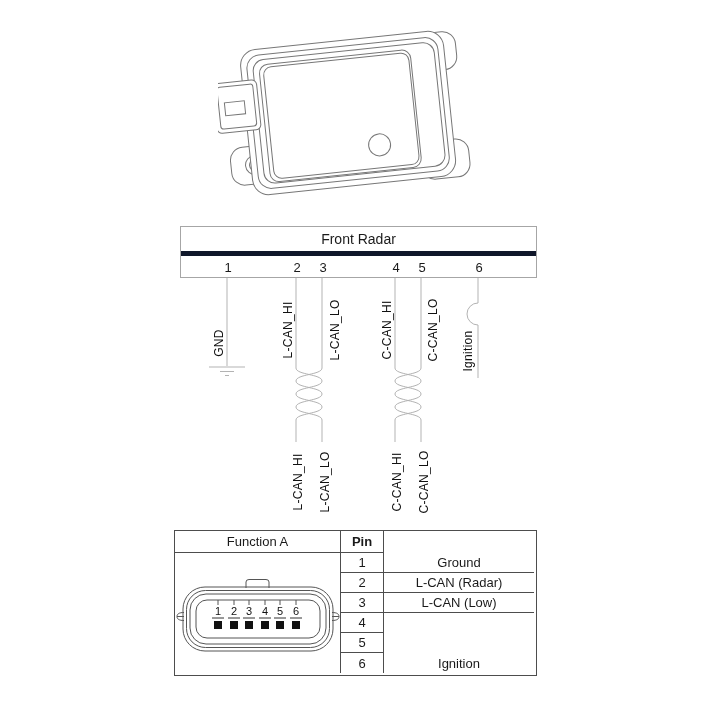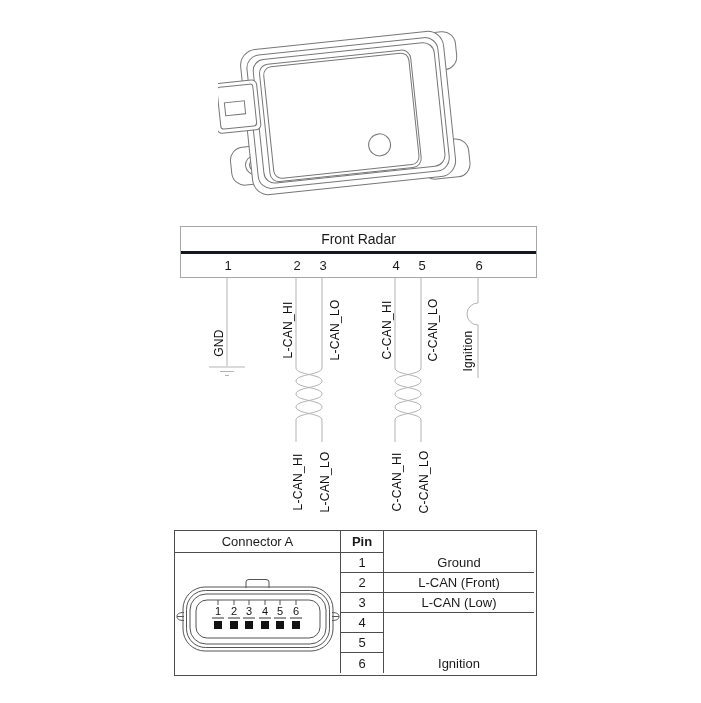--- a/index.html
+++ b/index.html
@@ -8,21 +8,21 @@
     font-family:"Liberation Sans", sans-serif;color:#1a1a1a;overflow:hidden;
   }
   .abs{position:absolute;}
   
   .fr-box{
     position:absolute;left:180px;top:226px;width:355px;height:50px;
     border:1px solid #a6a6a6;background:#fff;
   }
   .fr-title{
     height:24px;line-height:24px;text-align:center;font-size:14px;
-    border-bottom:3px solid #0f172a;
+    border-bottom:5px solid #0f172a;
   }
   .pin-row{position:relative;height:26px;}
   .pin-num{
     position:absolute;top:4px;transform:translateX(-50%);
     font-size:13px;color:#1a1a1a;
   }
   
   .vlabel{
     position:absolute;white-space:nowrap;font-size:12px;letter-spacing:0.3px;
     transform:translate(-50%,-50%) rotate(-90deg);color:#111;
@@ -142,21 +142,21 @@
 <div class="vlabel" style="left:433px;top:330px;">C-CAN_LO</div>
 <div class="vlabel" style="left:468px;top:351px;">Ignition</div>
 
 <div class="vlabel" style="left:298px;top:482px;">L-CAN_HI</div>
 <div class="vlabel" style="left:325px;top:482px;">L-CAN_LO</div>
 <div class="vlabel" style="left:397px;top:482px;">C-CAN_HI</div>
 <div class="vlabel" style="left:424px;top:482px;">C-CAN_LO</div>
 
 <div class="ctable">
 
-  <div class="cell th th-conn" style="grid-row:1;grid-column:1;">Connector A</div>
+  <div class="cell th th-conn" style="grid-row:1;grid-column:1;">Function A</div>
   <div class="cell th" style="grid-row:1;grid-column:2;">Pin</div>
 
   <div class="conn-cell">
     <svg width="164" height="118" viewBox="0 0 164 118">
       <g stroke="#555" fill="none" stroke-width="1">
 
         <path d="M70,34 V28 Q70,25.5 73,25.5 H90 Q93,25.5 93,28 V34"></path>
 
         <rect x="7" y="33" width="150" height="64" rx="22"></rect>
         <rect x="10.5" y="36.5" width="143" height="57" rx="19"></rect>
@@ -194,21 +194,21 @@
         <rect x="100" y="67" width="8" height="8"></rect>
         <rect x="116" y="67" width="8" height="8"></rect>
       </g>
     </svg>
   </div>
 
   <div class="cell" style="grid-row:2;grid-column:2;">1</div>
   <div class="cell last-col" style="grid-row:2;grid-column:3;text-align:center;">Ground</div>
 
   <div class="cell" style="grid-row:3;grid-column:2;">2</div>
-  <div class="cell last-col" style="grid-row:3;grid-column:3;">L-CAN (Front)</div>
+  <div class="cell last-col" style="grid-row:3;grid-column:3;">L-CAN (Radar)</div>
 
   <div class="cell" style="grid-row:4;grid-column:2;">3</div>
   <div class="cell last-col" style="grid-row:4;grid-column:3;">L-CAN (Low)</div>
 
   <div class="cell" style="grid-row:5;grid-column:2;">4</div>
 
   <div class="cell" style="grid-row:6;grid-column:2;">5</div>
 
   <div class="cell last-row" style="grid-row:7;grid-column:2;">6</div>
   <div class="cell last-col last-row" style="grid-row:7;grid-column:3;">Ignition</div>

